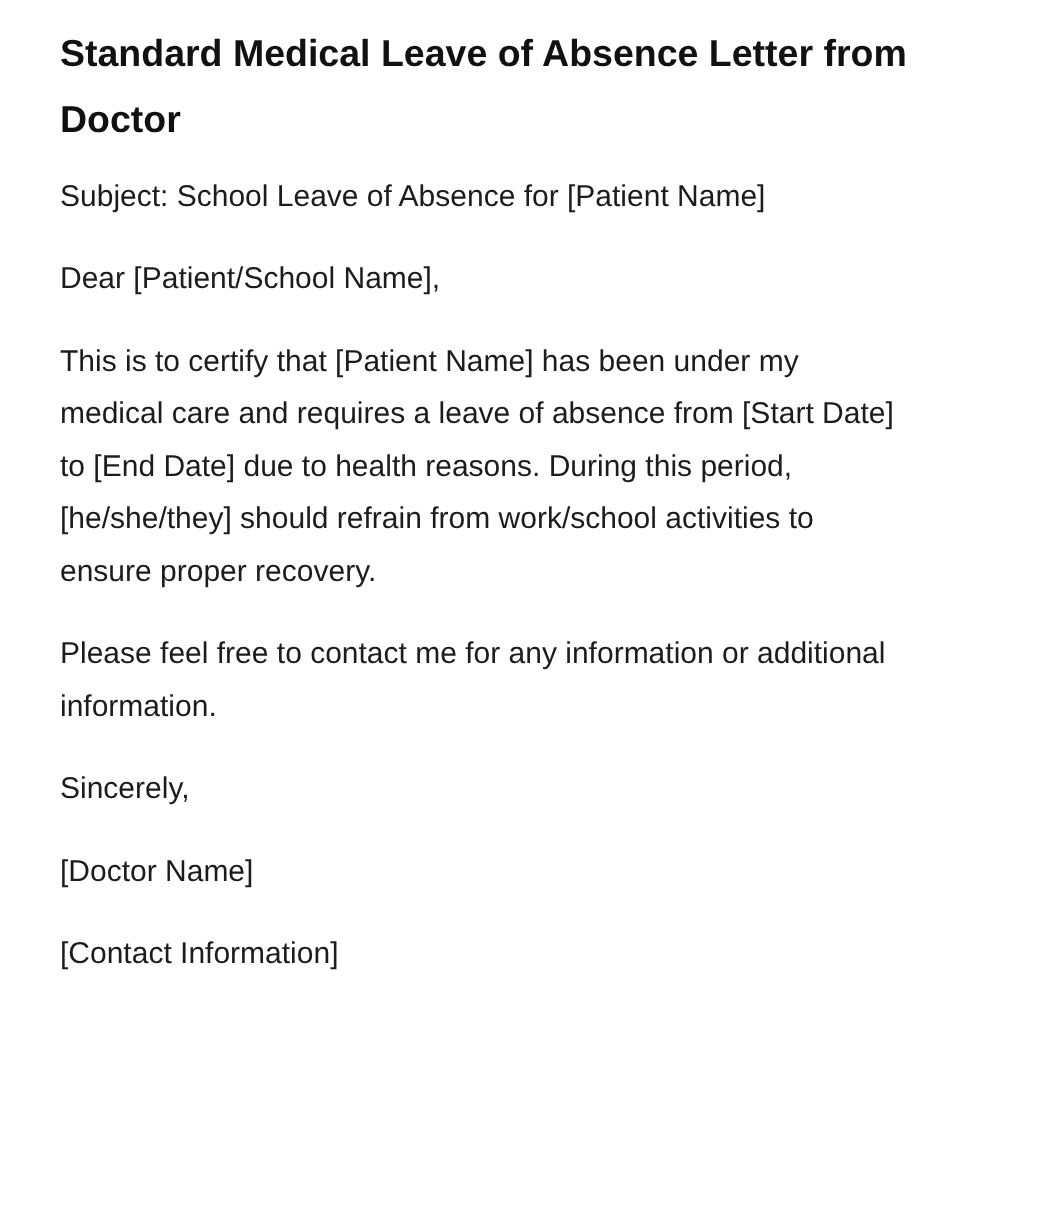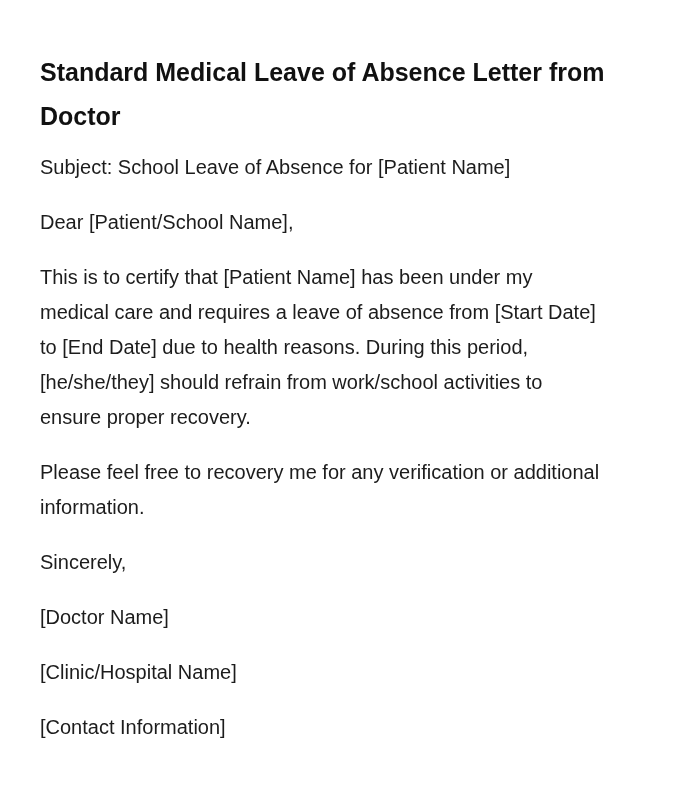--- a/index.html
+++ b/index.html
@@ -9,21 +9,20 @@
   body {
     width: 700px;
     height: 810px;
     background: var(--background, #ffffff);
     font-family: "Liberation Sans", sans-serif;
     overflow: hidden;
   }
   .doc {
     padding: 14px 40px 0 40px;
     box-sizing: border-box;
-    margin-top: 36px;
   }
   .doc-title {
     font-size: 25px;
     line-height: 44px;
     font-weight: 700;
     color: var(--heading, #111111);
     margin: 0 0 12px 0;
     white-space: pre-line;
   }
   .para {
@@ -45,24 +44,23 @@
   <p class="para">Subject: School Leave of Absence for [Patient Name]</p>
 
   <p class="para">Dear [Patient/School Name],</p>
 
   <p class="para">This is to certify that [Patient Name] has been under my
 medical care and requires a leave of absence from [Start Date]
 to [End Date] due to health reasons. During this period,
 [he/she/they] should refrain from work/school activities to
 ensure proper recovery.</p>
 
-  <p class="para">Please feel free to recovery me for any verification or additional
+  <p class="para">Please feel free to contact me for any information or additional
 information.</p>
 
   <p class="para">Sincerely,</p>
 
   <p class="para">[Doctor Name]</p>
 
 
-  <p class="para">[Clinic/Hospital Name]</p>
 
   <p class="para">[Contact Information]</p>
 </main>
 
 </body></html>

